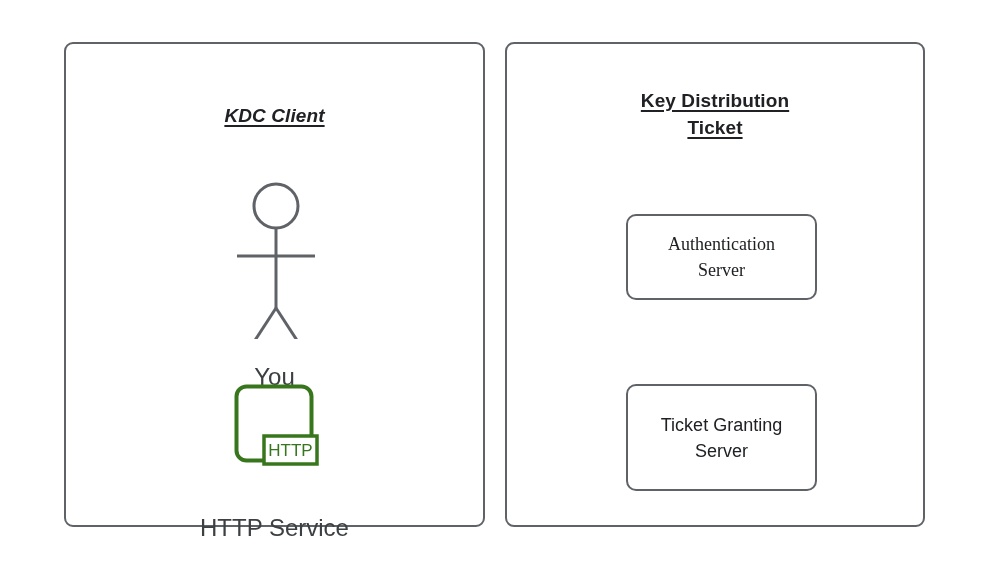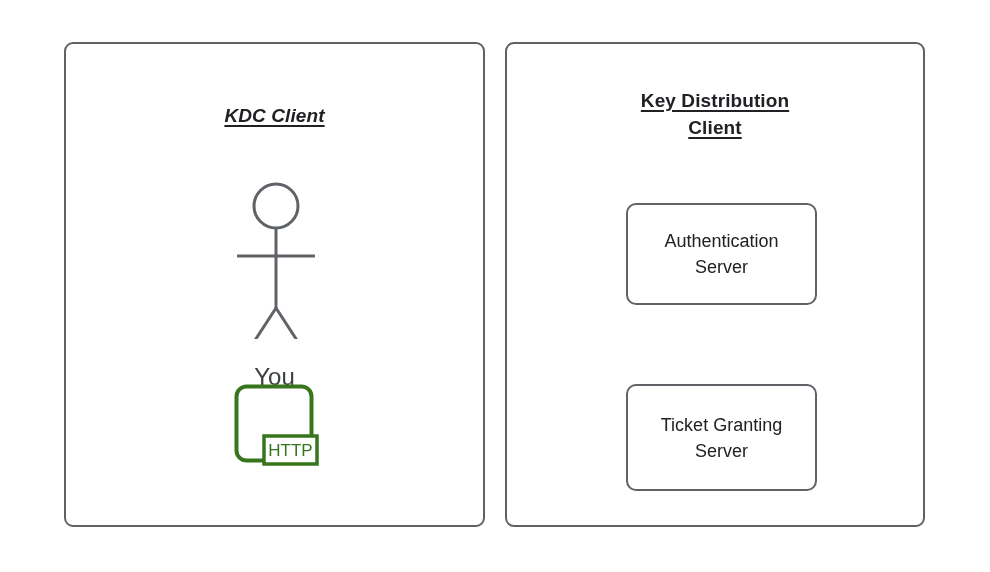--- a/index.html
+++ b/index.html
@@ -104,23 +104,24 @@
   }
   .server-label {
     text-align: center;
     font-size: 18px;
     color: #202124;
     line-height: 26px;
     white-space: pre-line;
   }
   #box-auth-server {
     left: 119px;
-    top: 159px;
+    top: 170px;
     width: 191px;
-    height: 102px;
+    height: 86px;
+    font-family: Liberation Serif, serif;
   }
   #box-tgt-server {
     left: 119px;
     top: 340px;
     width: 191px;
     height: 107px;
   }
 </style>
 </head>
 <body>
@@ -148,26 +149,27 @@
     <div id="http-icon">
       <svg width="86" height="84" viewBox="0 0 86 84" xmlns="http://www.w3.org/2000/svg">
 
         <rect x="2.5" y="2.5" width="75" height="74" rx="10" ry="10" fill="#ffffff" stroke="#38761d" stroke-width="4"></rect>
 
         <rect x="30" y="52" width="53" height="28" fill="#ffffff" stroke="#38761d" stroke-width="3.5"></rect>
         <text x="56.5" y="72" font-family="Liberation Sans, sans-serif" font-size="17" fill="#38761d" text-anchor="middle">HTTP</text>
       </svg>
     </div>
 
+    <div class="figure-caption" id="caption-http">HTTP Service</div>
   </div>
 
   <div class="panel" id="panel-kdc">
 
     <div class="panel-title" id="title-kdc">Key Distribution
-Client</div>
+Ticket</div>
 
     <div class="server-box" id="box-auth-server">
       <div class="server-label">Authentication
 Server</div>
     </div>
 
     <div class="server-box" id="box-tgt-server">
       <div class="server-label">Ticket Granting
 Server</div>
     </div>

